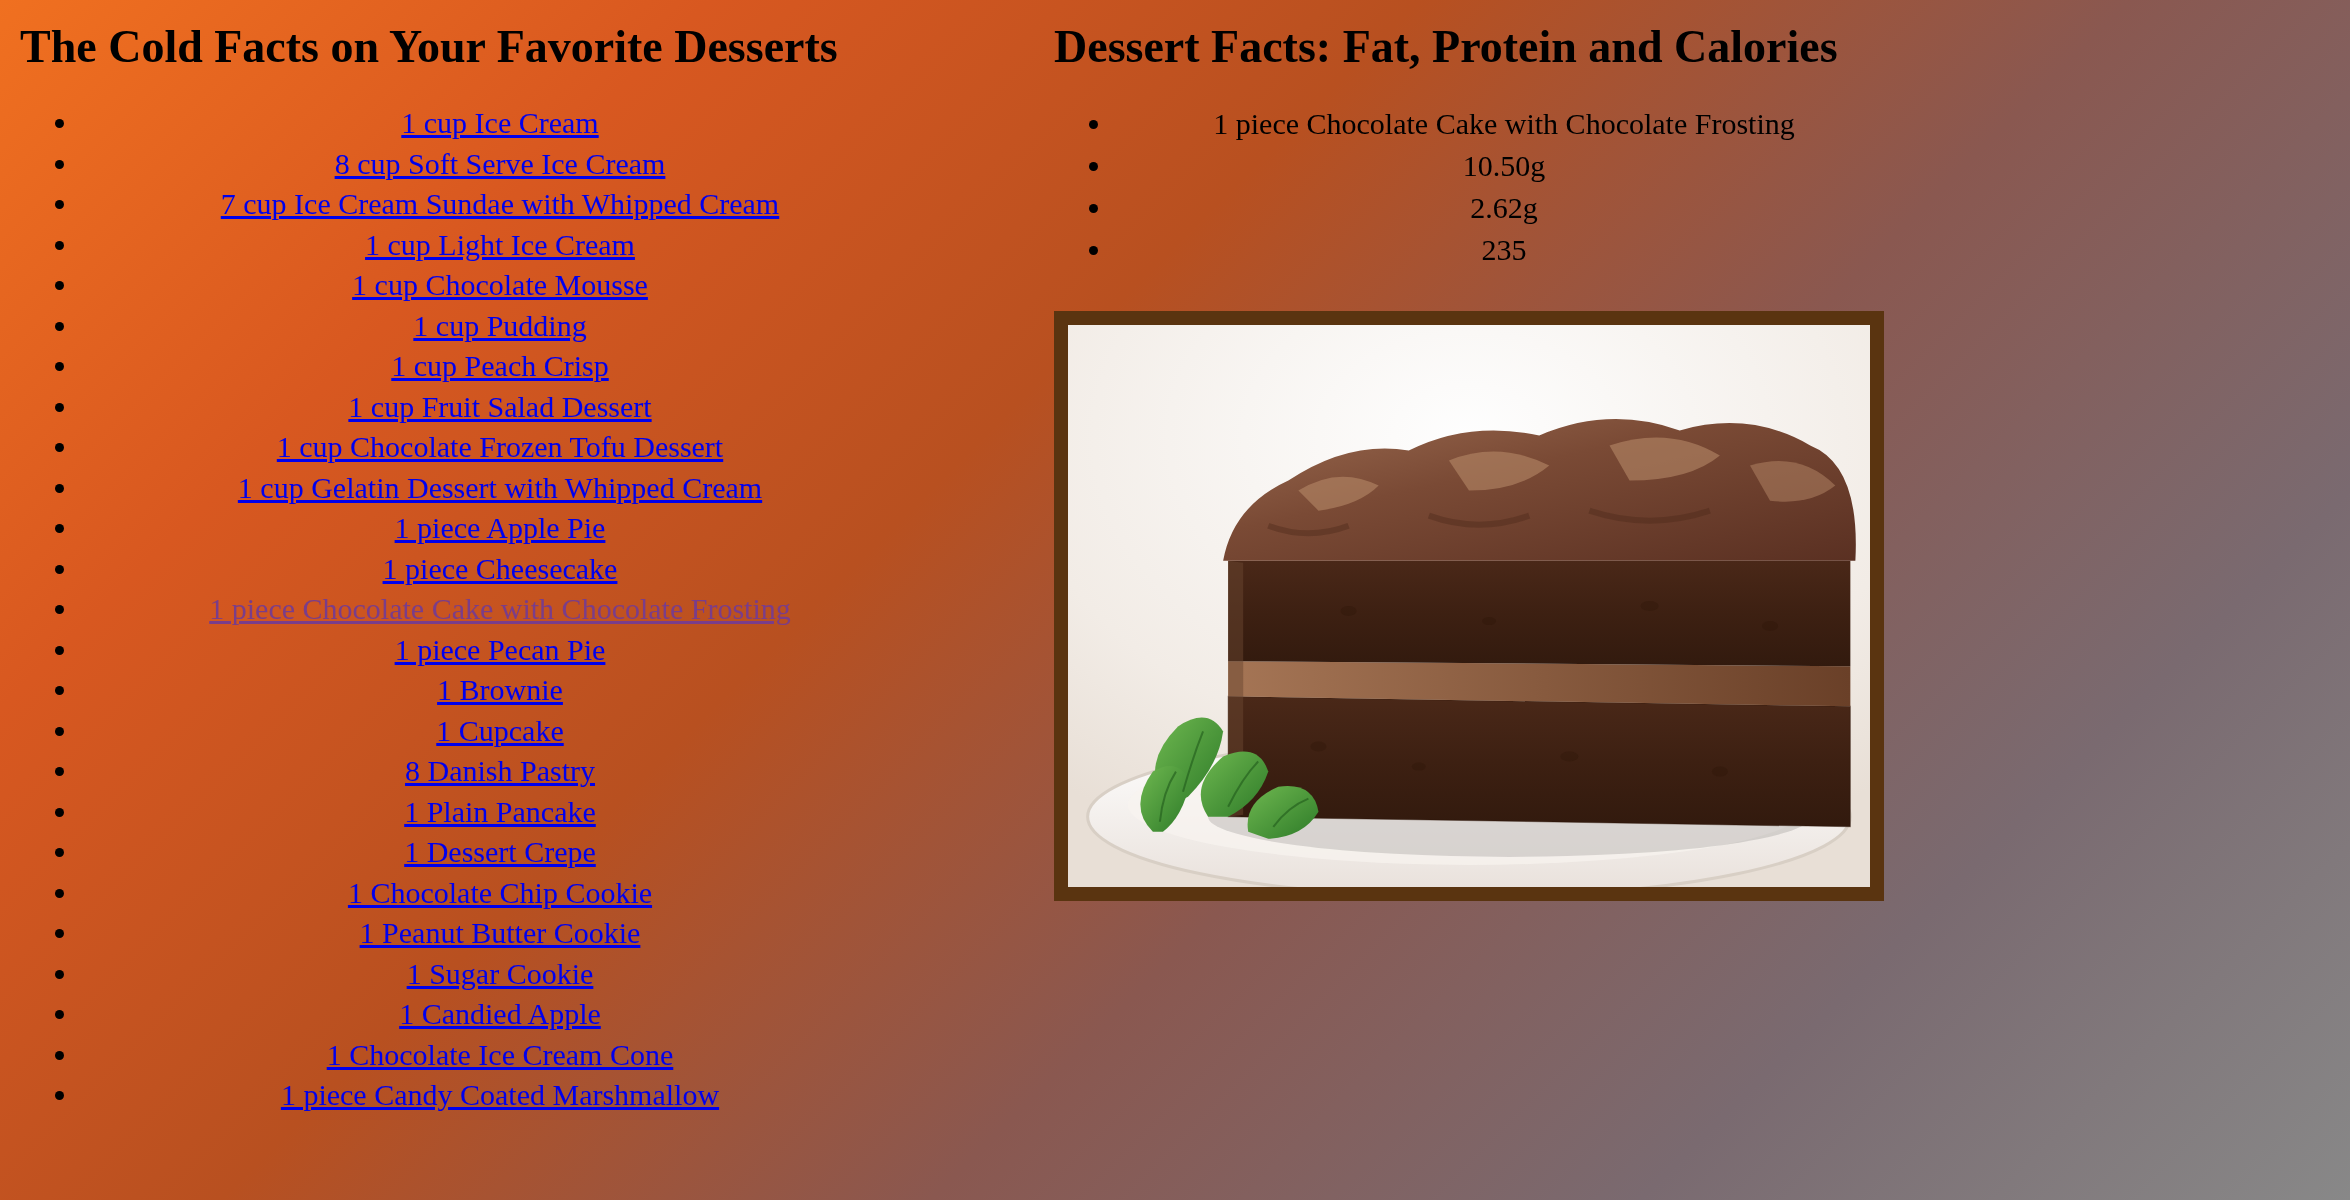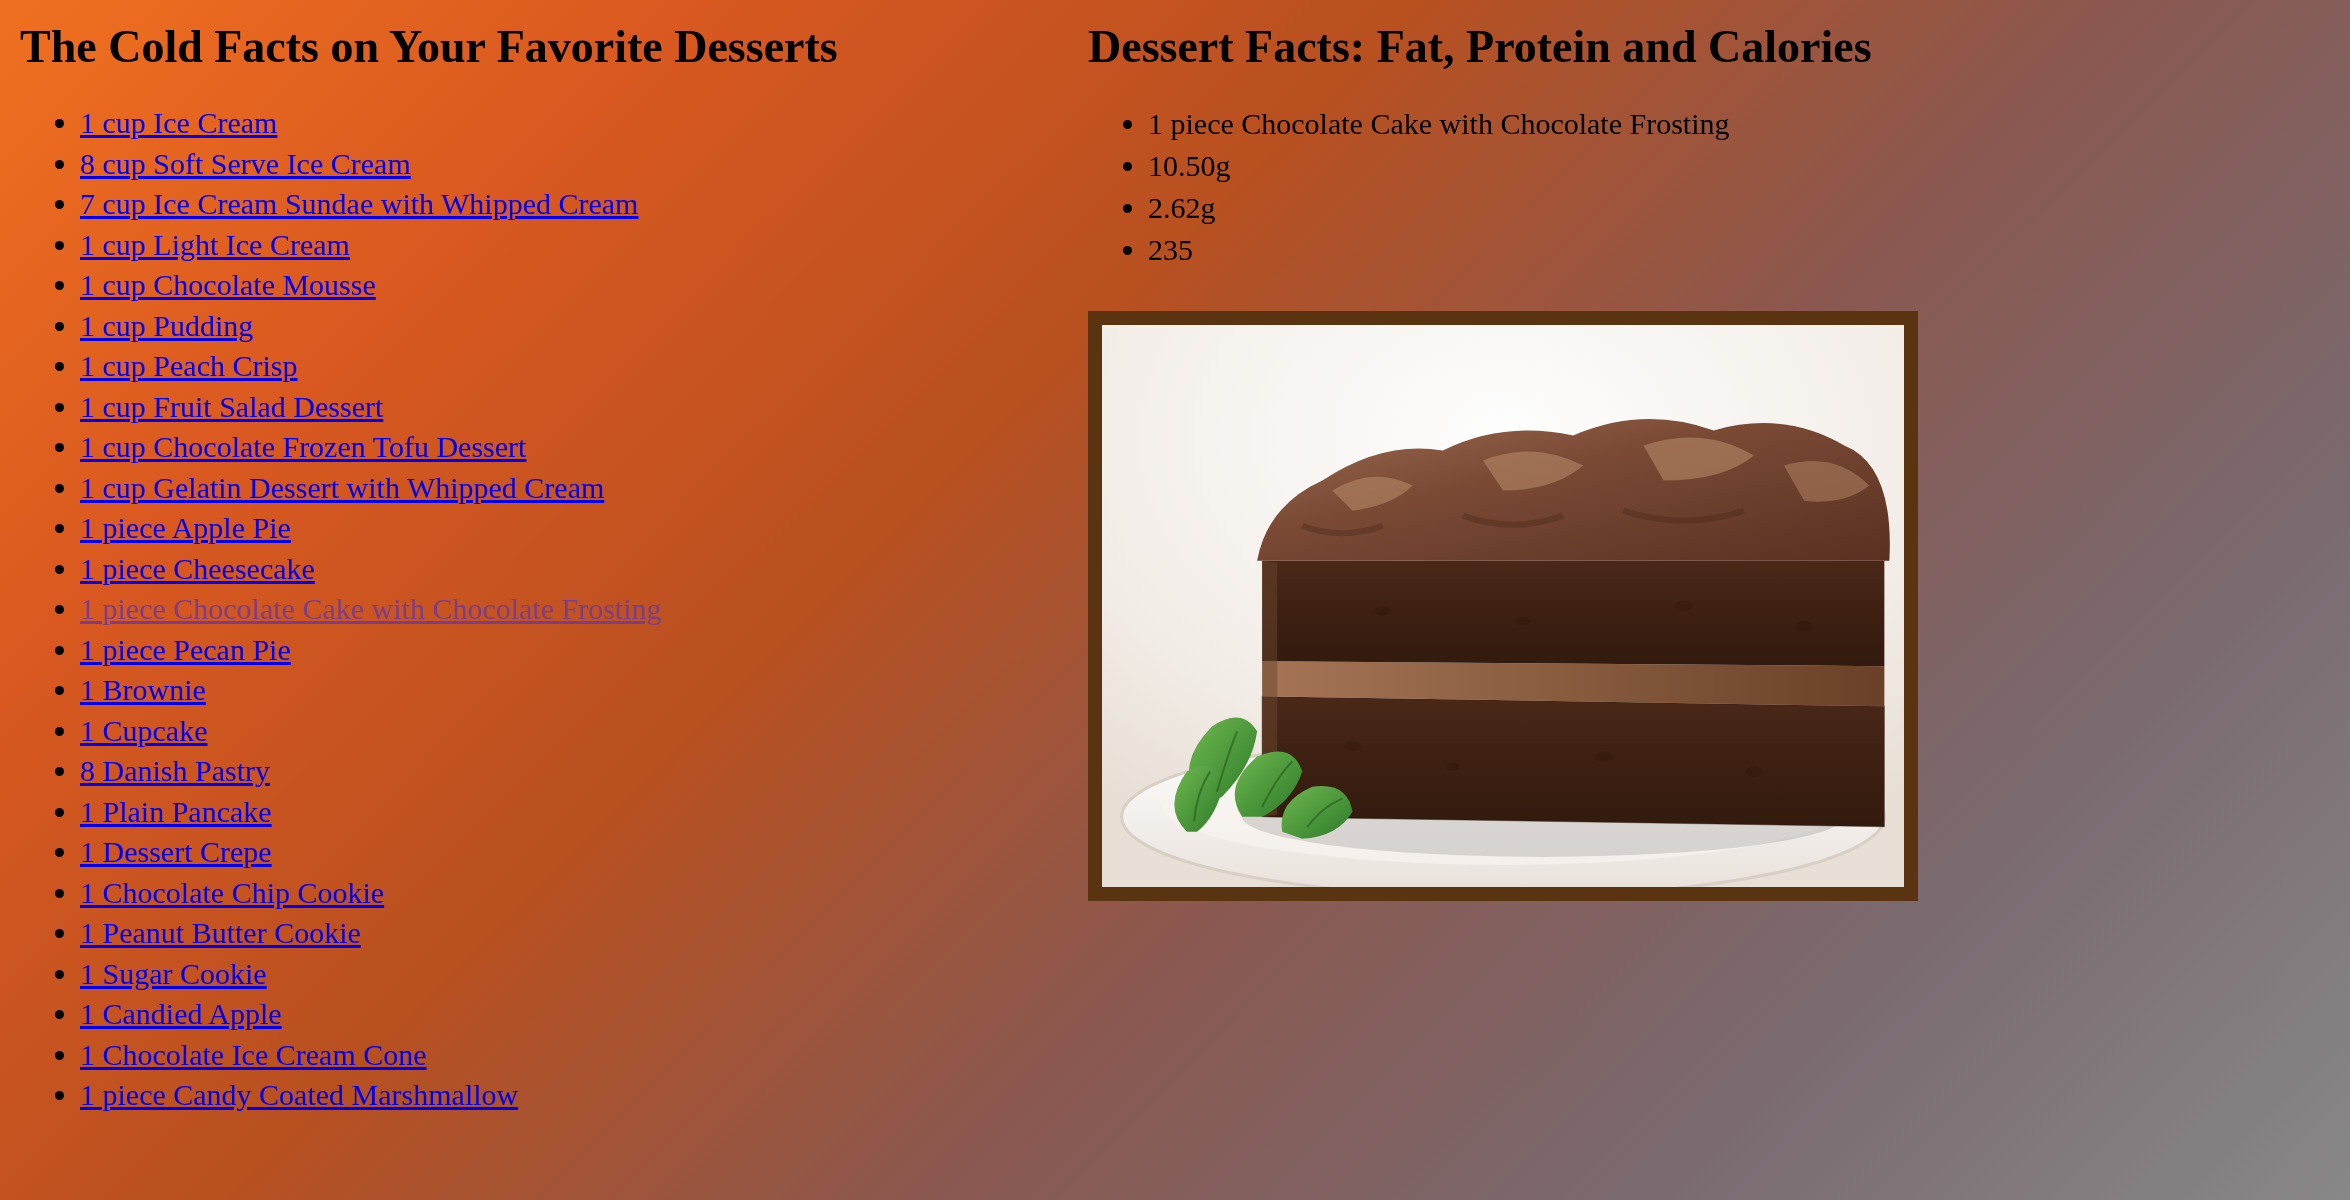--- a/index.html
+++ b/index.html
@@ -11,21 +11,21 @@
       font-family: Georgia, 'Times New Roman', serif;
       background: linear-gradient(135deg, #f07020 0%, #d85820 20%, #b85020 40%, #8a5850 60%, #7a6a70 80%, #888888 100%);
       min-height: 100vh;
       width: 2350px;
       height: 1200px;
       overflow: hidden;
     }
     .container {
       display: flex;
       padding: 10px 20px;
-      gap: 108px;
+      gap: 74px;
       font-family: Liberation Serif, serif;
     }
     .left-col {
       flex: 0 0 900px;
     }
     .right-col {
       flex: 0 0 900px;
       padding-left: 60px;
     }
     h1 {
@@ -36,20 +36,21 @@
     }
     ul {
       list-style: disc;
       padding-left: 60px;
       margin: 0;
     }
     li {
       font-size: 30px;
       line-height: 1.35;
       color: #000;
+      text-align: center;
     }
     a {
       color: #0000EE;
       text-decoration: underline;
     }
     a.visited {
       color: #7a3d8a;
     }
     .facts-list li {
       color: #000;

